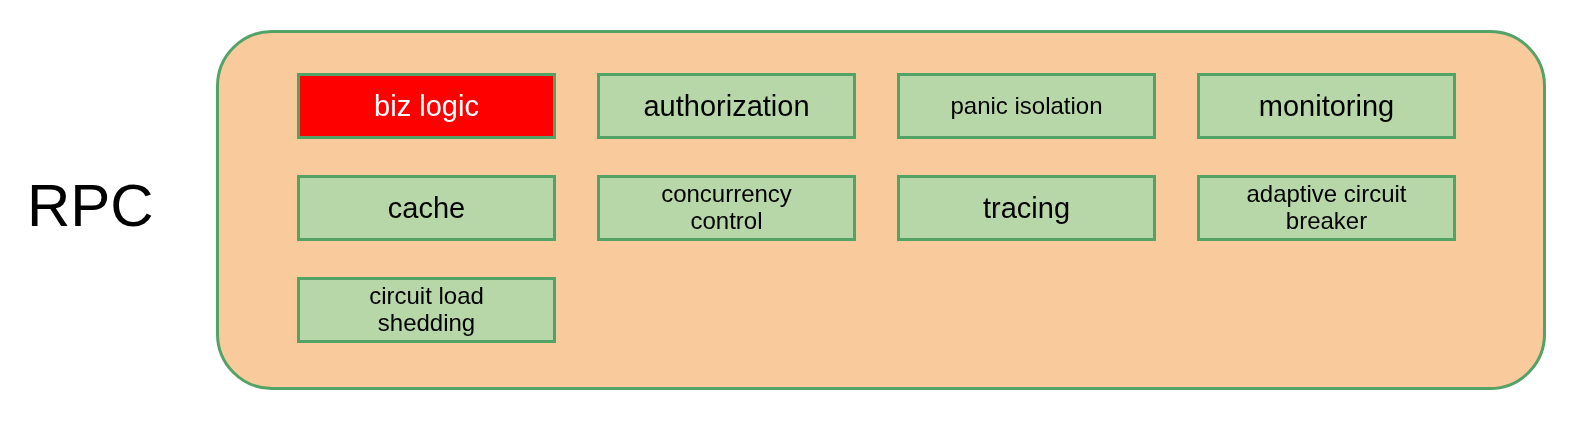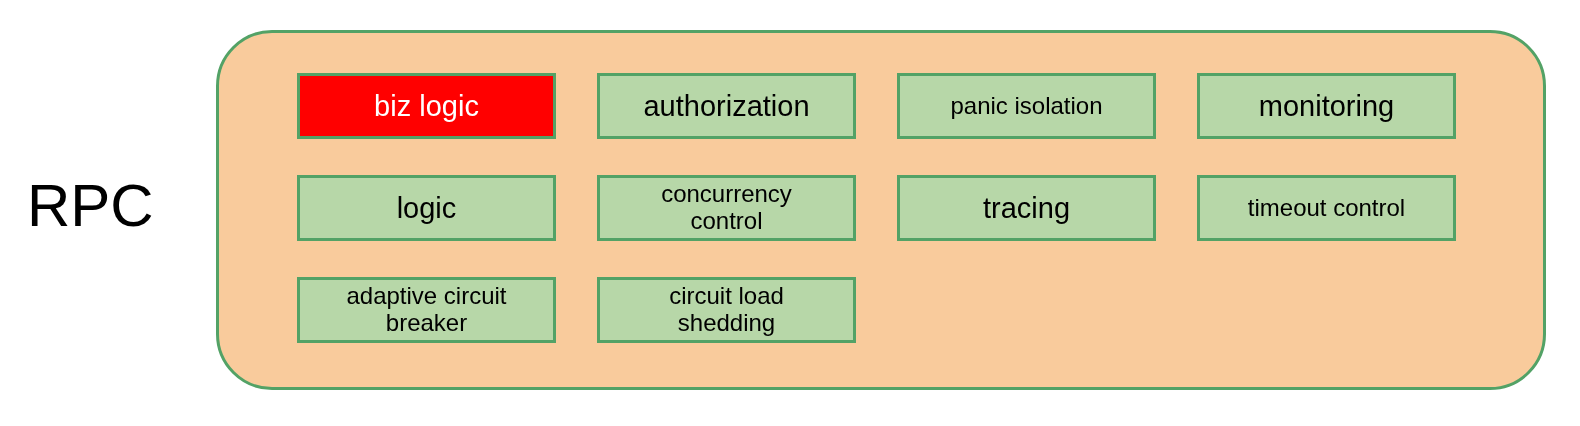--- a/index.html
+++ b/index.html
@@ -69,24 +69,23 @@
 <body>
 
 <div class="canvas">
   <div class="rpc-label">RPC</div>
   <div class="container">
     <div class="grid">
         <div class="box highlight">biz logic</div>
         <div class="box">authorization</div>
         <div class="box small">panic isolation</div>
         <div class="box">monitoring</div>
-        <div class="box">logic</div>
+        <div class="box">cache</div>
         <div class="box small">concurrency
 control</div>
         <div class="box">tracing</div>
-        <div class="box small">timeout control</div>
         <div class="box small">adaptive circuit
 breaker</div>
         <div class="box small">circuit load
 shedding</div>
       </div>
   </div>
 </div>
 
 </body></html>

